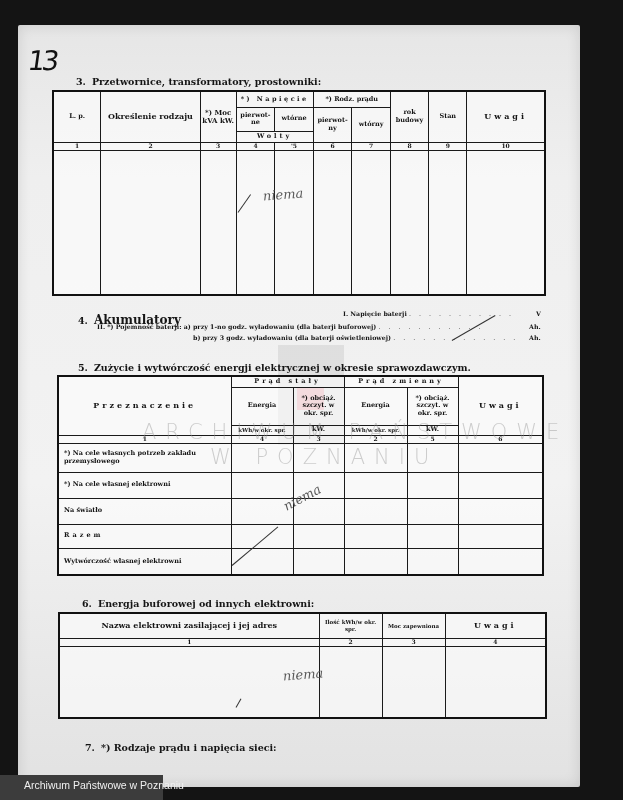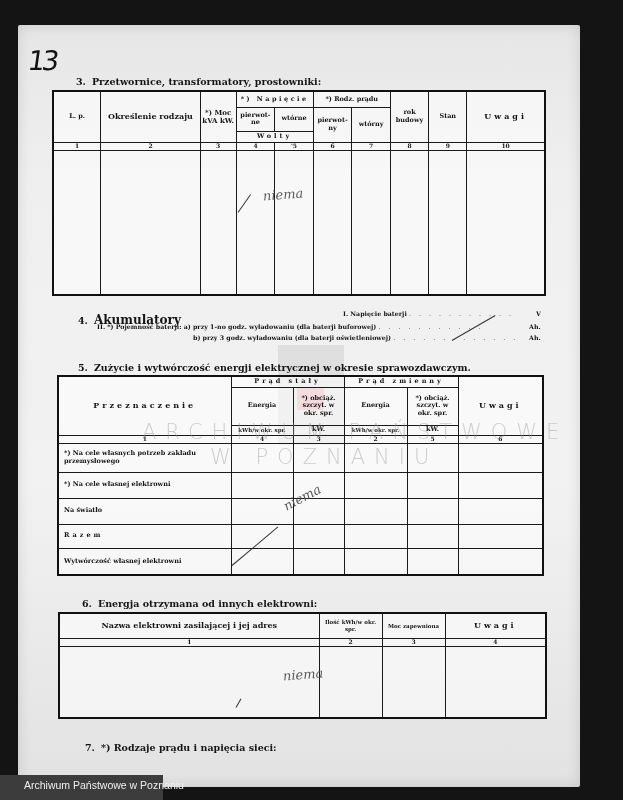--- a/index.html
+++ b/index.html
@@ -215,21 +215,21 @@
   </tr>
 </tbody>
   </table>
 <div class="strike" style="left:232px; top:565px; width:60px; transform:rotate(-40deg);"></div>
 <div class="handwriting" style="left:282px; top:490px; transform:rotate(-28deg);">niema</div>
 
 <div class="watermark" style="left:142px; top:420px; font-size:21px;">ARCHIWUM PAŃSTWOWE</div>
 <div class="watermark" style="left:210px; top:445px; font-size:21px;">W POZNANIU</div>
 
 <div class="section-title" style="left:82px; top:598px;">
-  <span class="num">6.</span><span>Energja otrzymana od innych elektrowni:</span>
+  <span class="num">6.</span><span>Energja buforowej od innych elektrowni:</span>
 </div>
 
 <table class="form" style="left:58px; top:612px; width:489px;">
   <tbody>
       <tr style="height:25px;">
     <td class="big" style="width:260px;">Nazwa elektrowni zasilającej i jej adres</td>
     <td style="width:63px; font-size:5.5px;">Ilość kWh/w okr. spr.</td>
     <td style="width:63px; font-size:5.5px;">Moc zapewniona</td>
     <td class="big spaced">Uwagi</td>
   </tr>

